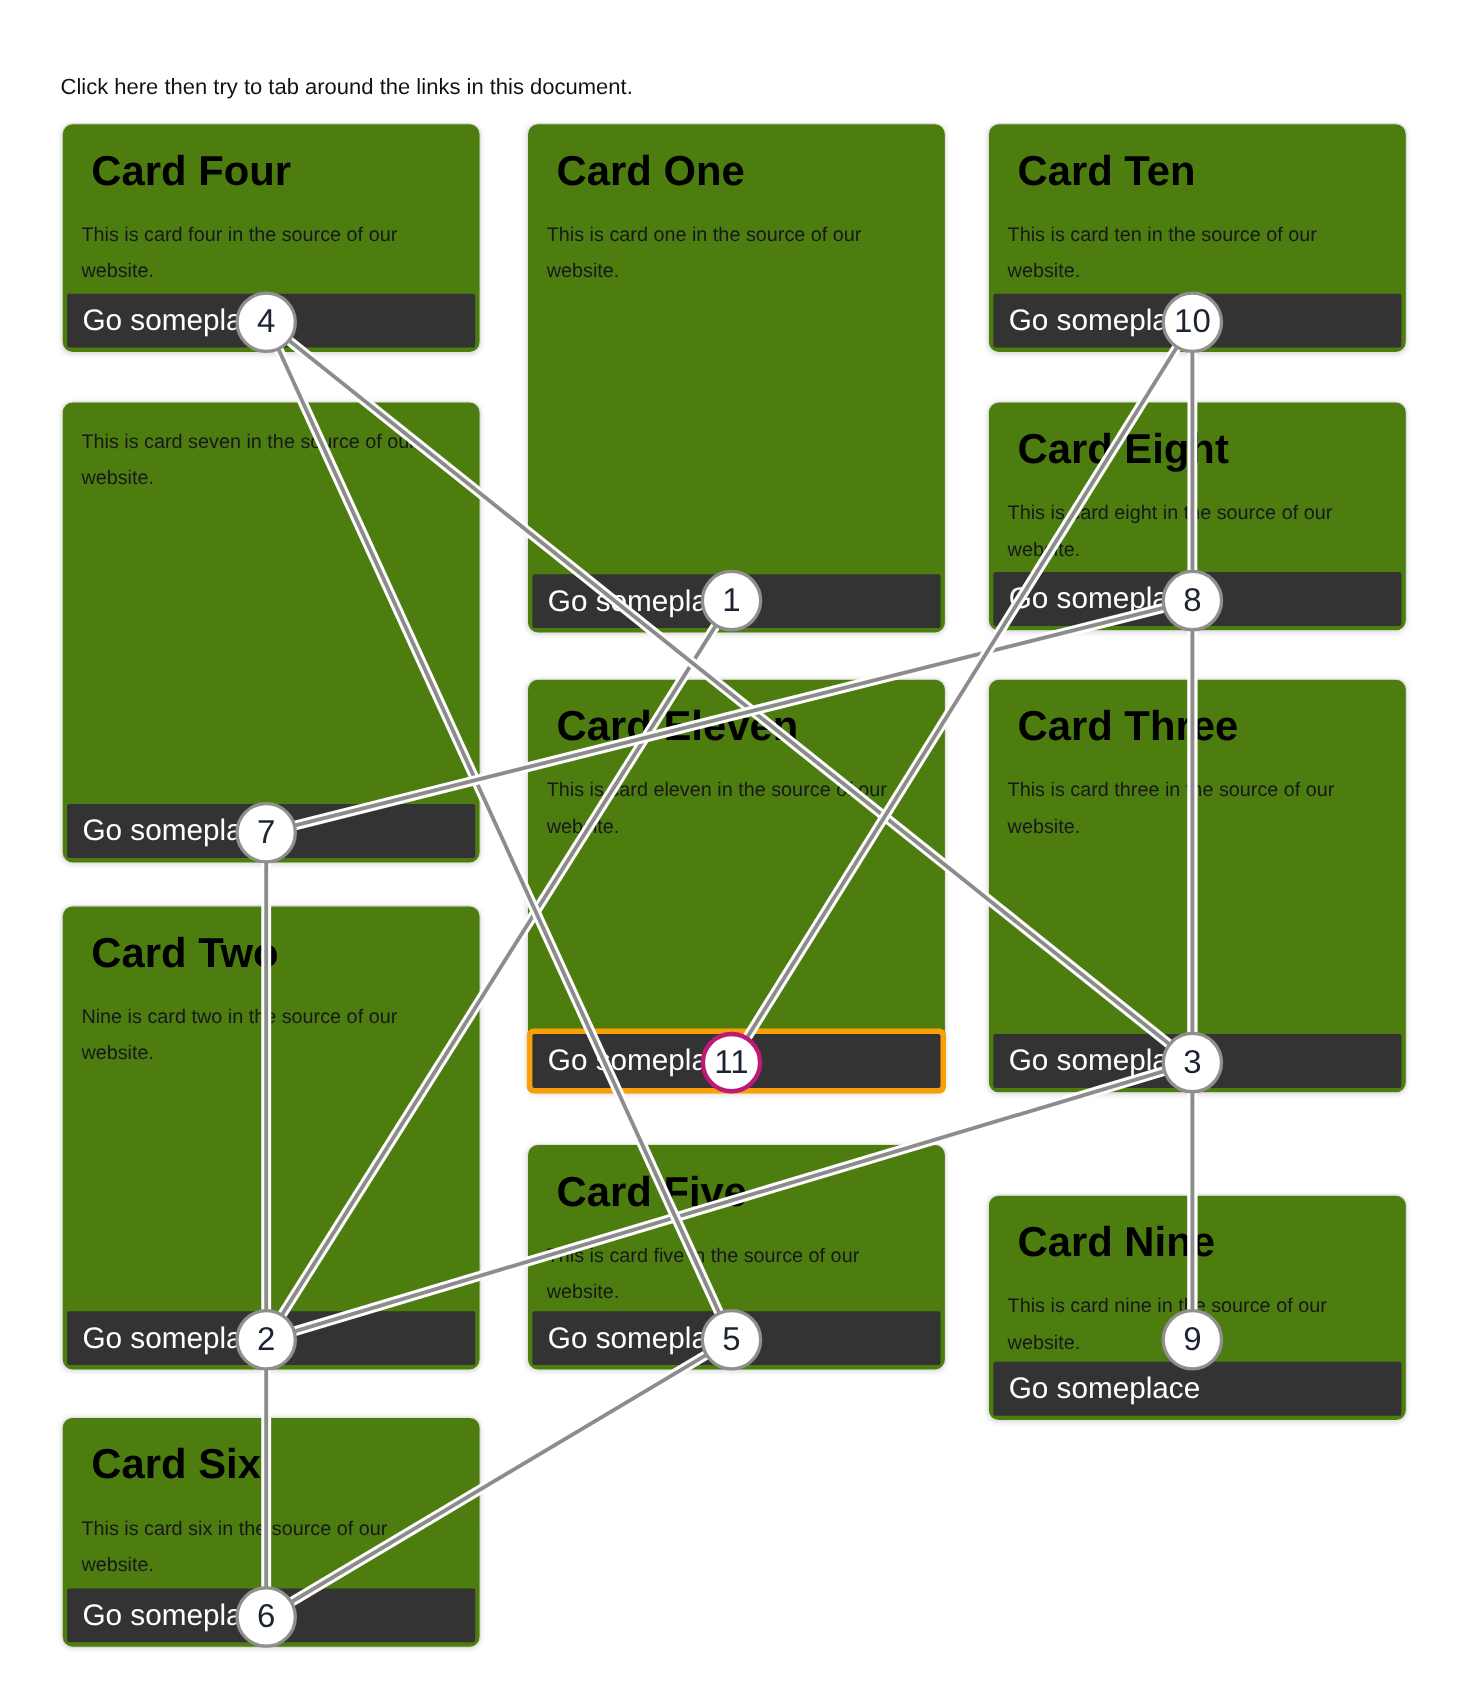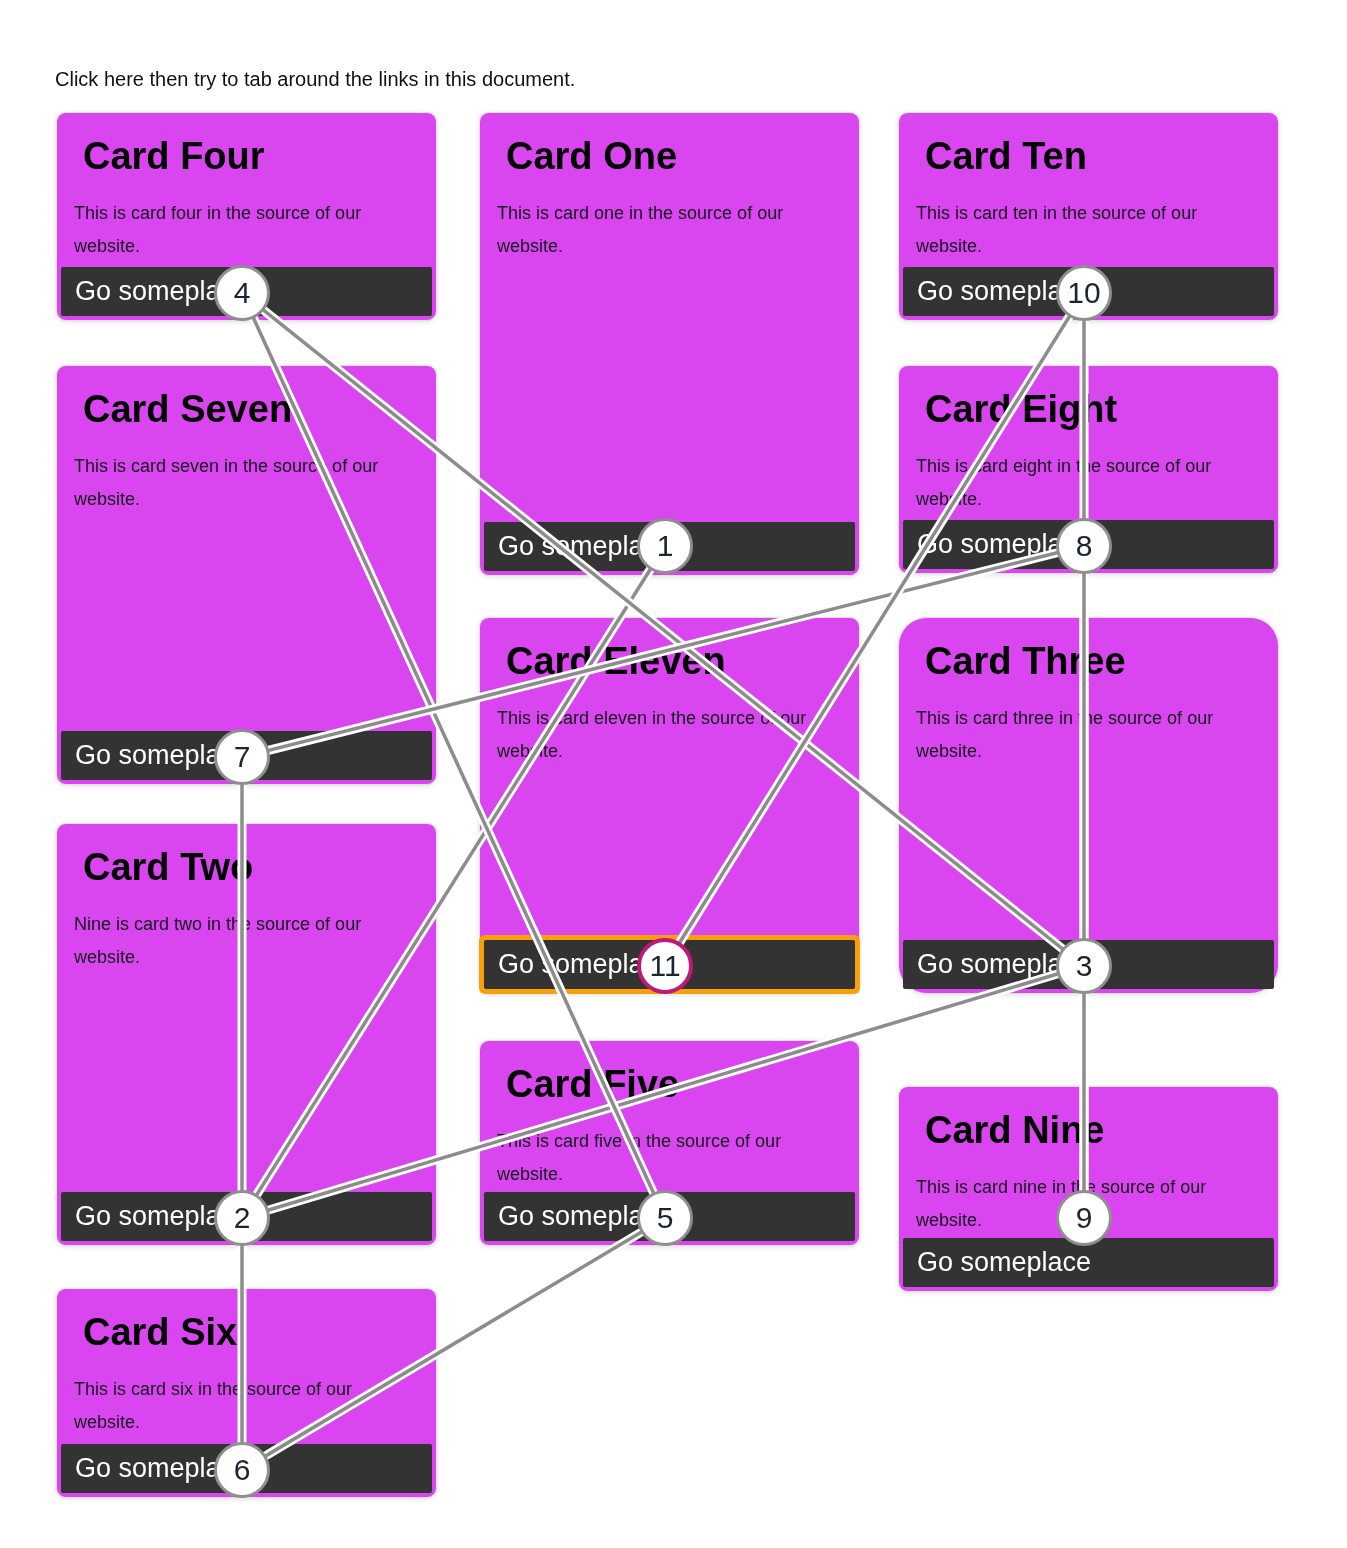--- a/index.html
+++ b/index.html
@@ -6,21 +6,21 @@
   #canvas {
     position:relative; width:1347px; height:1548px; overflow:hidden;
     font-family:"Liberation Sans", sans-serif; background:#ffffff;
   }
   .instruction {
     position:absolute; left:55px; top:48px;
     font-size:20px; color:#111111;
   }
   .card {
     position:absolute; box-sizing:border-box;
-    background:#d946ef; border:1px solid #e2e2e2; border-radius:10px;
+    background:#4d7c0f; border:1px solid #e2e2e2; border-radius:10px;
     box-shadow:0 1px 5px rgba(0,0,0,0.13);
     z-index:1;
   }
   .card-title {
     margin:21px 18px 0 26px;
     font-size:38px; font-weight:700; color:#000000; line-height:44px;
   }
   .card-text {
     margin:19px 20px 0 17px;
     font-size:18px; line-height:33px; color:#16181b;
@@ -55,21 +55,20 @@
 <div id="canvas">
   <p class="instruction">Click here then try to tab around the links in this document.</p>
 <div class="card" style="left: 56px; top: 112px; width: 381px; height: 209px;">
       <div class="card-title">Card Four</div>
       <div class="card-text">This is card four in the source of our website.</div>
       <a class="card-link">
         <span>Go someplace</span>
       </a>
     </div>
     <div class="card" style="left: 56px; top: 365px; width: 381px; height: 420px;">
-      <div class="card-title">Card Seven</div>
       <div class="card-text">This is card seven in the source of our website.</div>
       <a class="card-link">
         <span>Go someplace</span>
       </a>
     </div>
     <div class="card" style="left: 56px; top: 823px; width: 381px; height: 423px;">
       <div class="card-title">Card Two</div>
       <div class="card-text">Nine is card two in the source of our website.</div>
       <a class="card-link">
         <span>Go someplace</span>
@@ -110,21 +109,21 @@
         <span>Go someplace</span>
       </a>
     </div>
     <div class="card" style="left: 898px; top: 365px; width: 381px; height: 209px;">
       <div class="card-title">Card Eight</div>
       <div class="card-text">This is card eight in the source of our website.</div>
       <a class="card-link">
         <span>Go someplace</span>
       </a>
     </div>
-    <div class="card" style="left: 898px; top: 617px; width: 381px; height: 377px; border-radius: 29px;">
+    <div class="card" style="left: 898px; top: 617px; width: 381px; height: 377px;">
       <div class="card-title">Card Three</div>
       <div class="card-text">This is card three in the source of our website.</div>
       <a class="card-link">
         <span>Go someplace</span>
       </a>
     </div>
     <div class="card" style="left: 898px; top: 1040px; width: 381px; height: 206px; margin-top: 46px;">
       <div class="card-title">Card Nine</div>
       <div class="card-text">This is card nine in the source of our website.</div>
       <a class="card-link">

